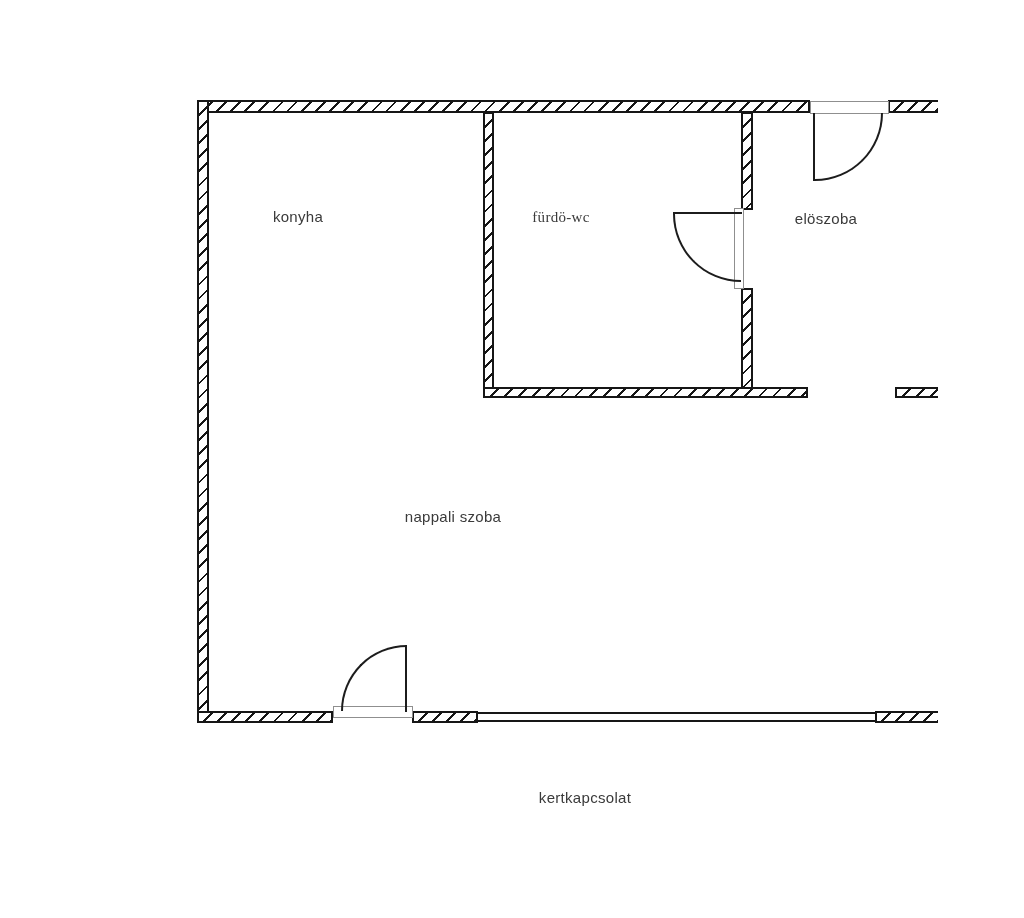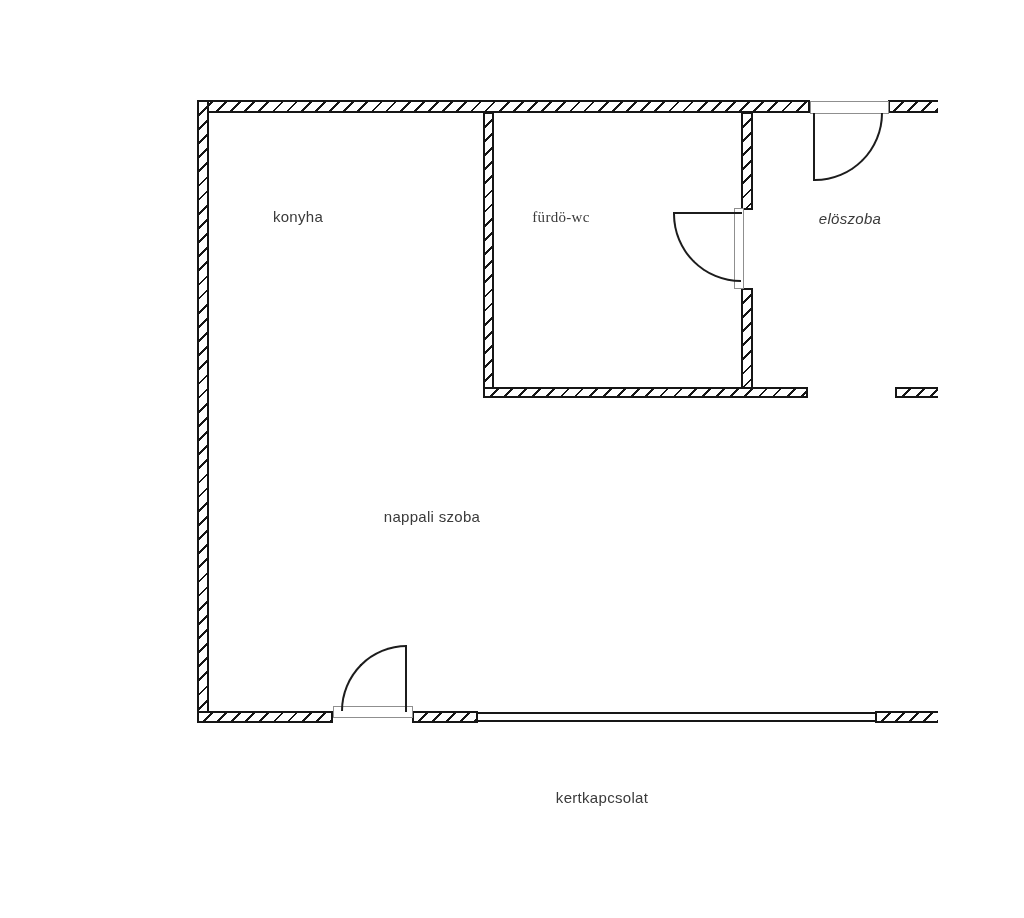--- a/index.html
+++ b/index.html
@@ -104,18 +104,18 @@
   <div class="arc swing-bl" style="left:673px; top:214px; width:68px; height:68px;"></div>
 
   <div class="frame" style="left:333px; top:706px; width:80px; height:12px;"></div>
   <div class="leaf" style="left:405px; top:645px; width:2px; height:67px;"></div>
   <div class="arc swing-tl" style="left:341px; top:645px; width:66px; height:66px;"></div>
 
   <div class="glass" style="left:478px; top:712px; width:397px; height:10px;"></div>
 
   <div class="room-label" style="left:298px; top:216px;">konyha</div>
   <div class="room-label" style="left:561px; top:217px;font-family:Liberation Serif, serif;">fürdö-wc</div>
-  <div class="room-label" style="left:850px; top:218px;font-style:italic;">elöszoba</div>
-  <div class="room-label" style="left:432px; top:516px;">nappali szoba</div>
+  <div class="room-label" style="left:826px; top:218px;">elöszoba</div>
+  <div class="room-label" style="left:453px; top:516px;">nappali szoba</div>
 
-  <div class="caption" style="left:585px; top:797px;margin-left:17px;">kertkapcsolat</div>
+  <div class="caption" style="left:585px; top:797px;">kertkapcsolat</div>
 
 </div>
 
 </body></html>

